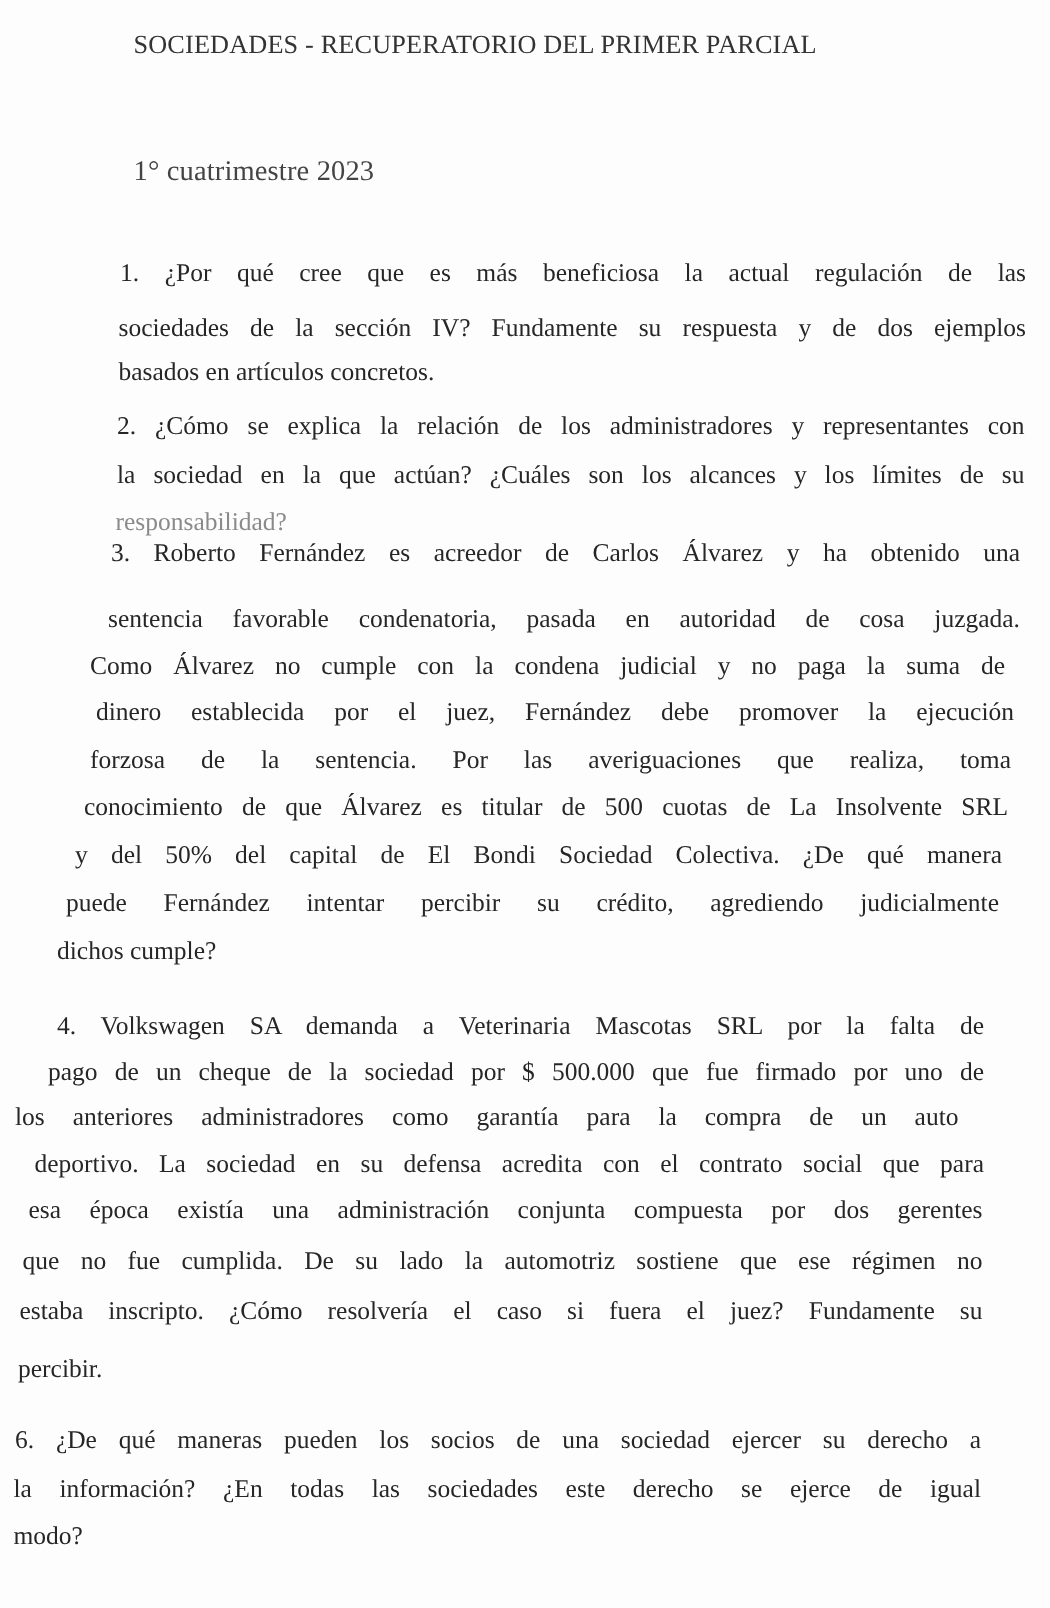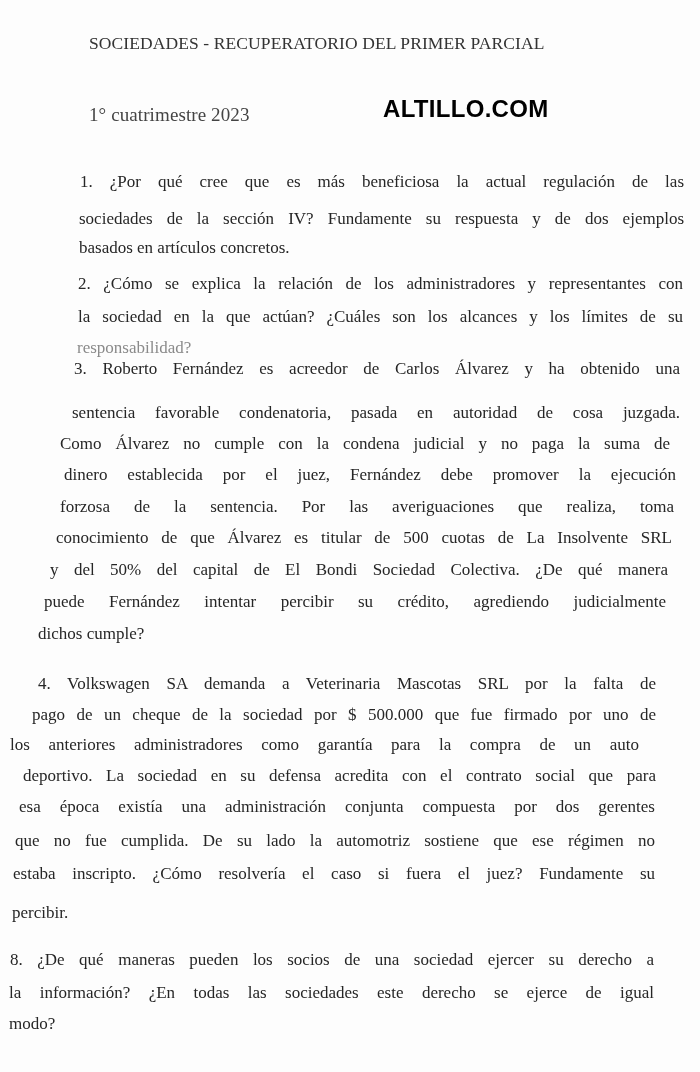--- a/index.html
+++ b/index.html
@@ -22,21 +22,21 @@
       height: 1072px;
       background: #fdfdfd;
     }
     .hdr {
       position: absolute;
       font-size: 17px;
       color: #333;
       white-space: nowrap;
       letter-spacing: 0.1px;
     }
-    .hdr-title { left: 89px; top: 33px; font-size: 17.5px; }
+    .hdr-title { left: 89px; top: 19px; font-size: 17.5px; }
     .hdr-uni   { left: 89px; top: 71px; font-size: 16.5px; color: #444; }
     .hdr-term  { left: 89px; top: 104px; font-size: 19px; color: #444; }
     .watermark {
       position: absolute;
       left: 383px;
       top: 95px;
       font-family: "Liberation Sans", "DejaVu Sans", sans-serif;
       font-weight: bold;
       font-size: 24px;
       color: #000;
@@ -57,21 +57,20 @@
     }
     .faded { color: #8a8a8a; }
   </style>
 </head>
 <body>
 
 <div class="page">
 
   <div class="hdr hdr-title">SOCIEDADES  - RECUPERATORIO DEL PRIMER PARCIAL</div>
   <div class="hdr hdr-term">1° cuatrimestre 2023</div>
-  <div class="watermark">ALTILLO.COM</div>
 
   <div>
     <div class="line" style="left:80px; top:172px; width:604px;">1. ¿Por qué cree que es más beneficiosa la actual regulación de las</div>
     <div class="line" style="left:79px; top:209px; width:605px;">sociedades de la sección IV? Fundamente su respuesta y de dos ejemplos</div>
     <div class="line last" style="left:79px; top:238px; width:400px;">basados en artículos concretos.</div>
   </div>
 
   <div>
     <div class="line" style="left:78px; top:274px; width:605px;">2. ¿Cómo se explica la relación de los administradores y representantes con</div>
     <div class="line" style="left:78px; top:307px; width:605px;">la sociedad en la que actúan? ¿Cuáles son los alcances y los límites de su</div>
@@ -96,18 +95,18 @@
     <div class="line" style="left:10px; top:735px; width:629px;">los anteriores administradores como garantía para la compra de un auto</div>
     <div class="line" style="left:23px; top:766px; width:633px;">deportivo. La sociedad en su defensa acredita con el contrato social que para</div>
     <div class="line" style="left:19px; top:797px; width:636px;">esa época existía una administración conjunta compuesta por dos gerentes</div>
     <div class="line" style="left:15px; top:831px; width:640px;">que no fue cumplida. De su lado la automotriz sostiene que ese régimen no</div>
     <div class="line" style="left:13px; top:864px; width:642px;">estaba inscripto. ¿Cómo resolvería el caso si fuera el juez? Fundamente su</div>
     <div class="line" style="left: 12px; top: 903px; width: 120px; text-align-last: left;">percibir.</div>
 
   </div>
 
   <div>
-    <div class="line" style="left:10px; top:950px; width:644px;">8. ¿De qué maneras pueden los socios de una sociedad ejercer su derecho a</div>
+    <div class="line" style="left:10px; top:950px; width:644px;">6. ¿De qué maneras pueden los socios de una sociedad ejercer su derecho a</div>
     <div class="line" style="left:9px; top:983px; width:645px;">la información? ¿En todas las sociedades este derecho se ejerce de igual</div>
     <div class="line last" style="left:9px; top:1014px; width:120px;">modo?</div>
   </div>
 
 </div>
 
 </body></html>

